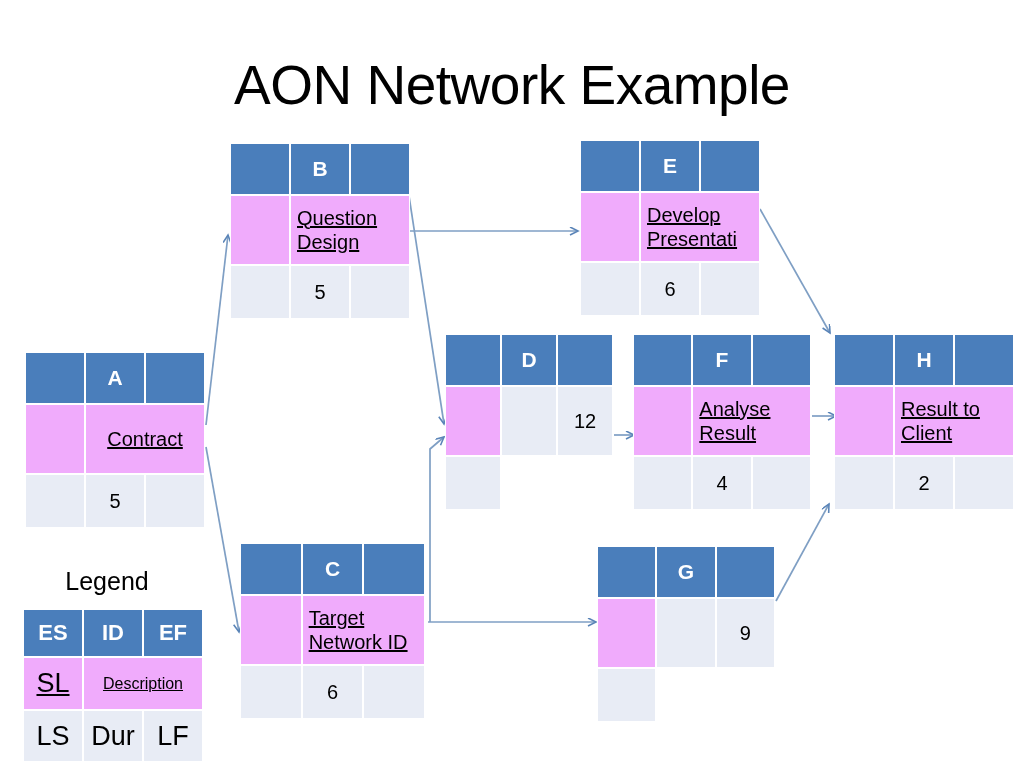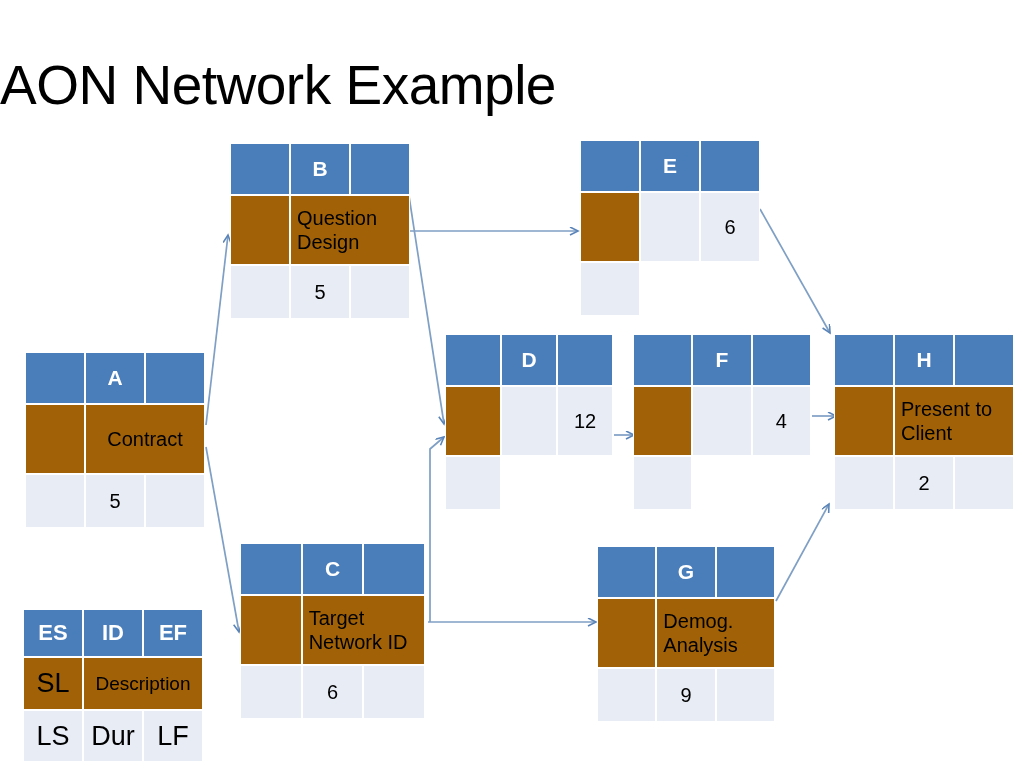--- a/index.html
+++ b/index.html
@@ -19,21 +19,21 @@
     width: 1024px;
     height: 768px;
   }
 
   
   #page-title {
     position: absolute;
     left: 0;
     top: 58px;
     width: 1024px;
-    text-align: left;
+    text-align: center;
     font-size: 55px;
     font-weight: 400;
     color: #000000;
     letter-spacing: -0.5px;
     line-height: 1;
     white-space: nowrap;
   }
 
   
   #connector-layer {
@@ -65,22 +65,23 @@
     line-height: 1.22;
     overflow: visible;
   }
   .row-top .cell, .cell.top {
     background: #4a7ebb;
     color: #ffffff;
     font-weight: bold;
     font-size: 21px;
   }
   .cell.mid {
-    background: #a16207;
+    background: #f0abfc;
     font-size: 20px;
+    text-decoration: underline;
   }
   .cell.bot {
     background: #e8ecf5;
     font-size: 20px;
   }
   .cell.desc {
     grid-column: 2 / span 2;
     justify-content: flex-start;
     padding-left: 6px;
     text-align: left;
@@ -115,21 +116,21 @@
   }
   #legend-table .cell {
     font-size: 27px;
   }
   #legend-table .cell.top {
     font-size: 22px;
   }
   #legend-table .cell.legend-desc {
     grid-column: 2 / span 2;
     justify-content: center;
-    font-size: 19px;
+    font-size: 16px;
   }
 </style>
 </head>
 <body>
 
 <div id="stage">
 
   <div id="page-title">AON Network Example</div>
 
   <svg id="connector-layer" viewBox="0 0 1024 768" xmlns="http://www.w3.org/2000/svg">
@@ -205,59 +206,62 @@
     <div class="cell bot"></div>
     <div class="cell bot">12</div>
     <div class="cell bot"></div>
   </div>
 
   <div class="aon-node" style="left:580px; top:140px; width:180px;">
     <div class="cell top"></div>
     <div class="cell top">E</div>
     <div class="cell top"></div>
     <div class="cell mid"></div>
+    <div class="cell mid desc">Develop
+Presentati</div>
     <div class="cell bot"></div>
     <div class="cell bot">6</div>
     <div class="cell bot"></div>
   </div>
 
   <div class="aon-node" style="left:633px; top:334px; width:178px;">
     <div class="cell top"></div>
     <div class="cell top">F</div>
     <div class="cell top"></div>
     <div class="cell mid"></div>
+    <div class="cell mid desc">Analyse
+Result</div>
     <div class="cell bot"></div>
     <div class="cell bot">4</div>
     <div class="cell bot"></div>
   </div>
 
   <div class="aon-node" style="left:597px; top:546px; width:178px;">
     <div class="cell top"></div>
     <div class="cell top">G</div>
     <div class="cell top"></div>
     <div class="cell mid"></div>
-    <div class="cell mid desc">Demog.
-Analysis</div>
     <div class="cell bot"></div>
     <div class="cell bot">9</div>
     <div class="cell bot"></div>
   </div>
 
   <div class="aon-node" style="left:834px; top:334px; width:180px;">
     <div class="cell top"></div>
     <div class="cell top">H</div>
     <div class="cell top"></div>
     <div class="cell mid"></div>
-    <div class="cell mid desc">Present to
+    <div class="cell mid desc">Result to
 Client</div>
     <div class="cell bot"></div>
     <div class="cell bot">2</div>
     <div class="cell bot"></div>
   </div>
 
+  <div id="legend-title">Legend</div>
   <div id="legend-table">
     <div class="cell top">ES</div>
     <div class="cell top">ID</div>
     <div class="cell top">EF</div>
     <div class="cell mid">SL</div>
     <div class="cell mid legend-desc">Description</div>
     <div class="cell bot">LS</div>
     <div class="cell bot">Dur</div>
     <div class="cell bot">LF</div>
   </div>

